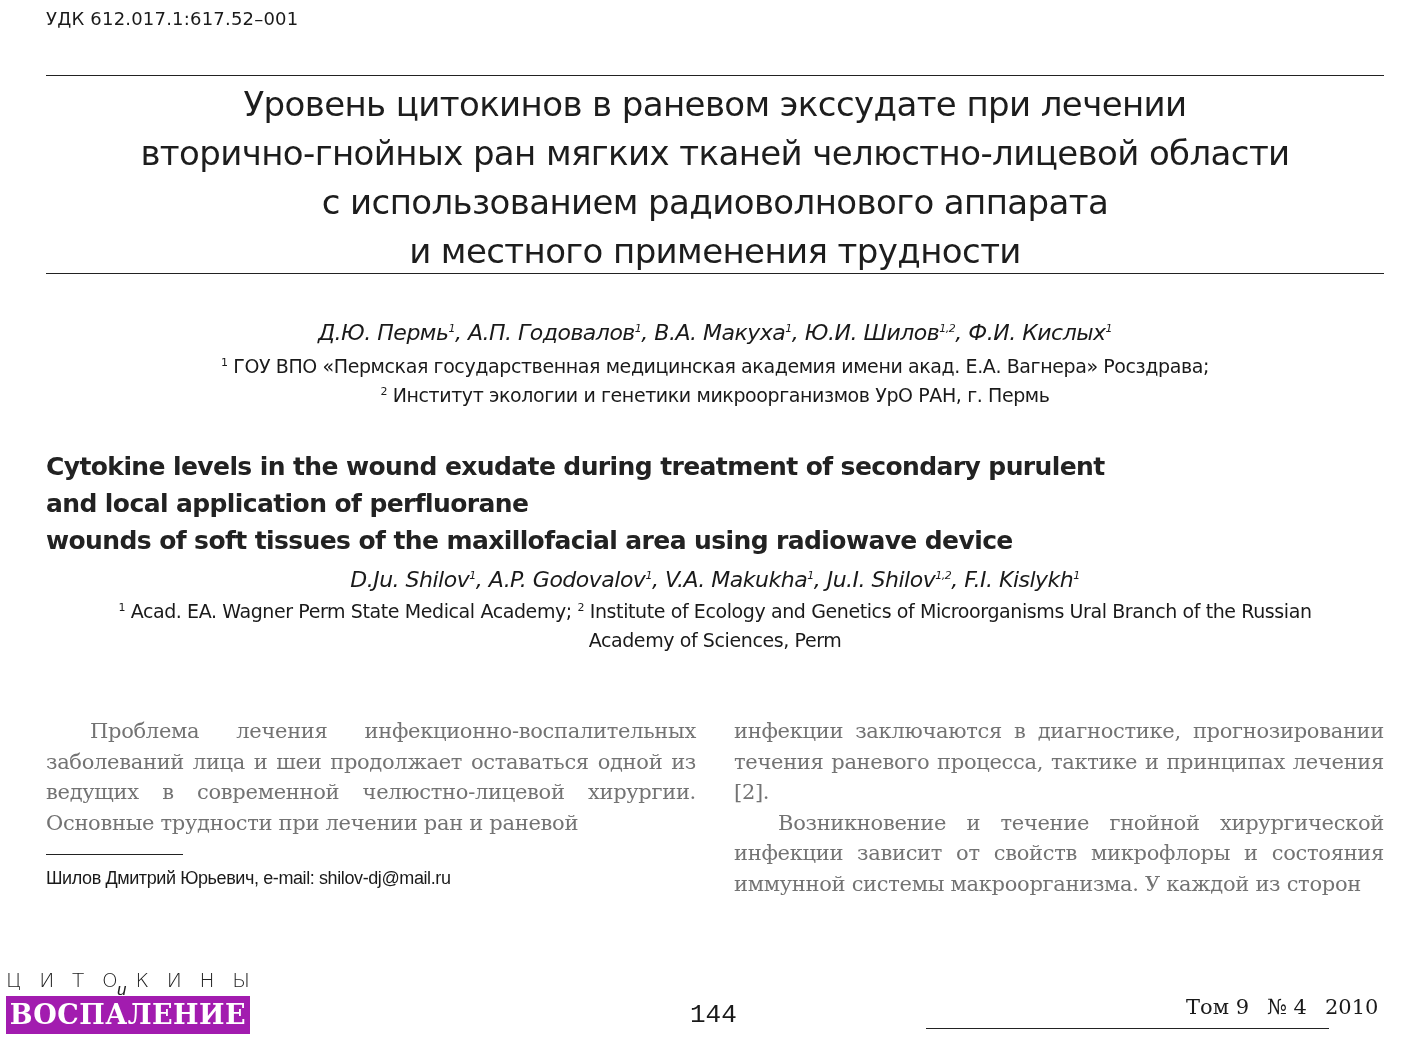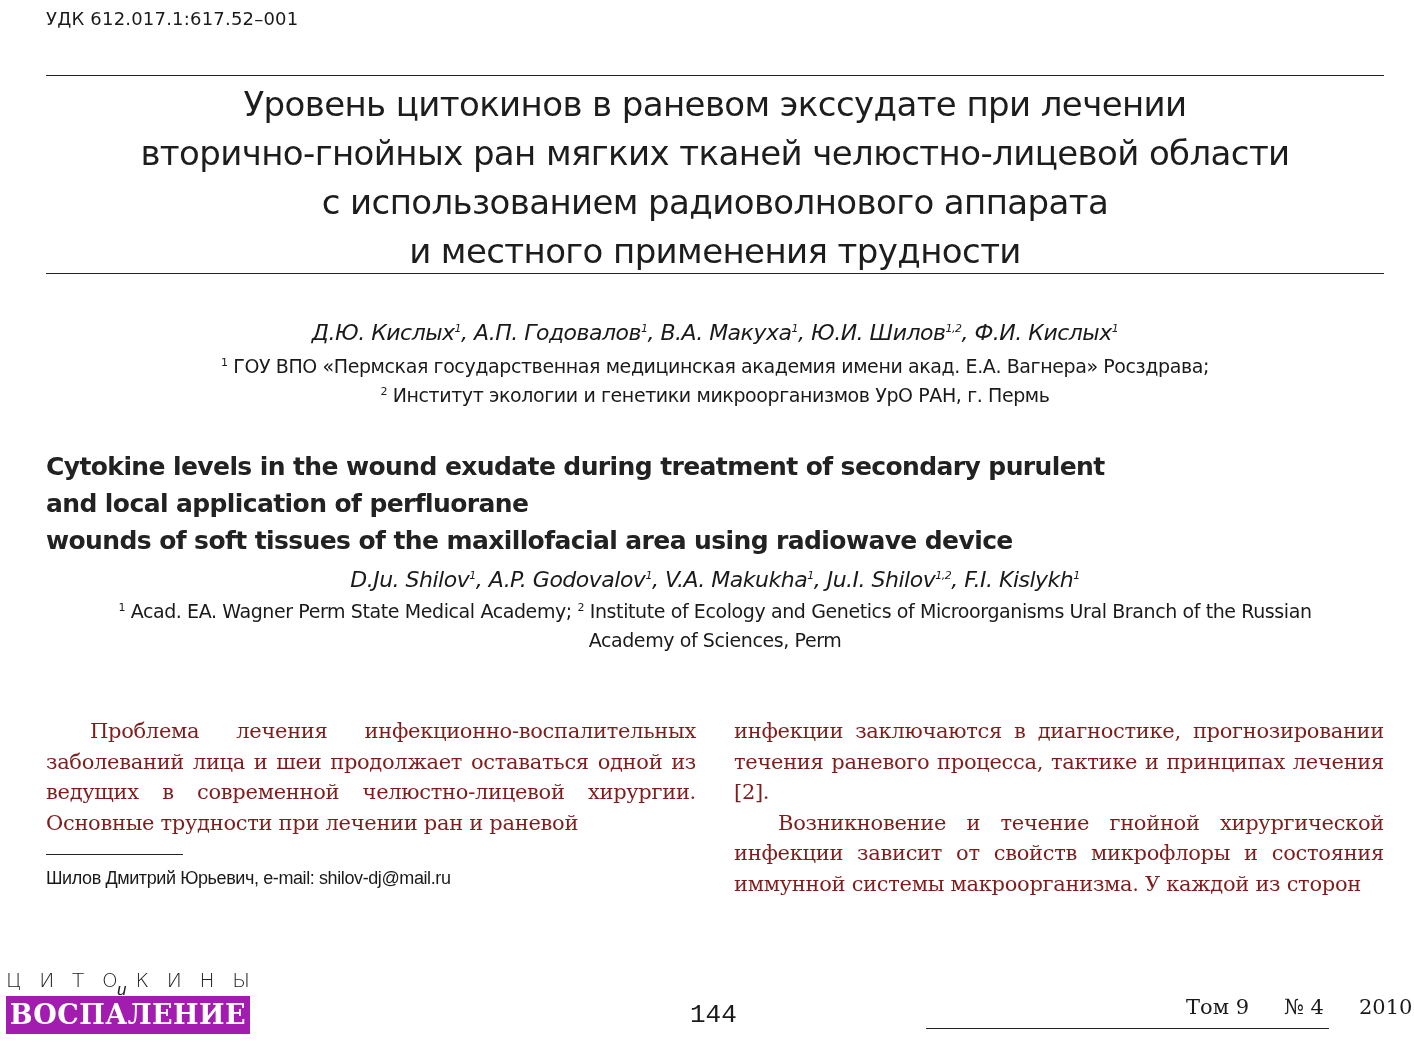--- a/index.html
+++ b/index.html
@@ -29,62 +29,62 @@
       font-size: 25px; font-weight: bold; line-height: 37px;
       font-family: "DejaVu Sans", sans-serif; letter-spacing: -0.6px; color: #222;
     }
     .authors-en {
       left: 46px; width: 1338px; top: 567px; text-align: center;
       font-size: 22px; font-style: italic; font-family: "DejaVu Sans", sans-serif; letter-spacing: -0.5px;
     }
     .col {
       position: absolute; top: 716px; width: 650px;
       font-family: "DejaVu Serif", serif; font-size: 21px; line-height: 30.5px;
-      text-align: justify; color: #7f1d1d; letter-spacing: -0.3px;
+      text-align: justify; color: #737373; letter-spacing: -0.3px;
     }
     .col p { margin: 0; }
     .col p.indent { text-indent: 44px; }
     .col-left { left: 46px; }
     .col-right { left: 734px; }
     .footnote {
       left: 46px; top: 868px; font-size: 18px; font-family: Liberation Sans, sans-serif; letter-spacing: -0.4px;
     }
     .logo-top {
       left: 6px; top: 968px; width: 244px; font-size: 20px; color: #222;
       display: flex; justify-content: space-between; font-family: "DejaVu Sans", sans-serif; font-weight: 300;
     }
     .logo-i { left: 117px; top: 980px; font-size: 17px; font-style: italic; color: #222; z-index: 2; }
     .logo-bar {
       left: 6px; top: 996px; width: 244px; height: 38px; background: #a21caf; color: #fff;
       font-family: "DejaVu Serif", serif; font-weight: bold; font-size: 27px; line-height: 38px;
       text-align: center; letter-spacing: 0.5px;
     }
     .pagenum { left: 690px; top: 1000px; font-size: 26px; font-family: Liberation Mono, monospace; }
     .issue {
-      left: 1186px; top: 995px; font-family: "DejaVu Serif", serif; font-size: 21px; display: flex; gap: 35px;
+      left: 1186px; top: 995px; font-family: "DejaVu Serif", serif; font-size: 21px; display: flex; gap: 18px;
     }
   </style>
 </head>
 <body>
 
 <div class="abs udk">УДК 612.017.1:617.52–001</div>
 
 <div class="rule" style="left:46px; width:1338px; top:75px;"></div>
 
 <div class="abs title">
   <div>Уровень цитокинов в раневом экссудате при лечении</div>
   <div>вторично-гнойных ран мягких тканей челюстно-лицевой области</div>
   <div>с использованием радиоволнового аппарата</div>
   <div>и местного применения трудности</div>
 </div>
 
 <div class="rule" style="left:46px; width:1338px; top:273px;"></div>
 
 <div class="abs authors-ru">
-  <span>Д.Ю. Кислых</span><sup>1</sup>,
+  <span>Д.Ю. Пермь</span><sup>1</sup>,
   <span>А.П. Годовалов</span><sup>1</sup>,
   <span>В.А. Макуха</span><sup>1</sup>,
   <span>Ю.И. Шилов</span><sup>1,2</sup>,
   <span>Ф.И. Кислых</span><sup>1</sup>
 </div>
 
 <div class="abs affil" style="top:352px;">
   <div><sup>1</sup> <span>ГОУ ВПО «Пермская государственная медицинская академия имени акад. Е.А. Вагнера» Росздрава;</span></div>
   <div><sup>2</sup> <span>Институт экологии и генетики микроорганизмов УрО РАН, г. Пермь</span></div>
 </div>

